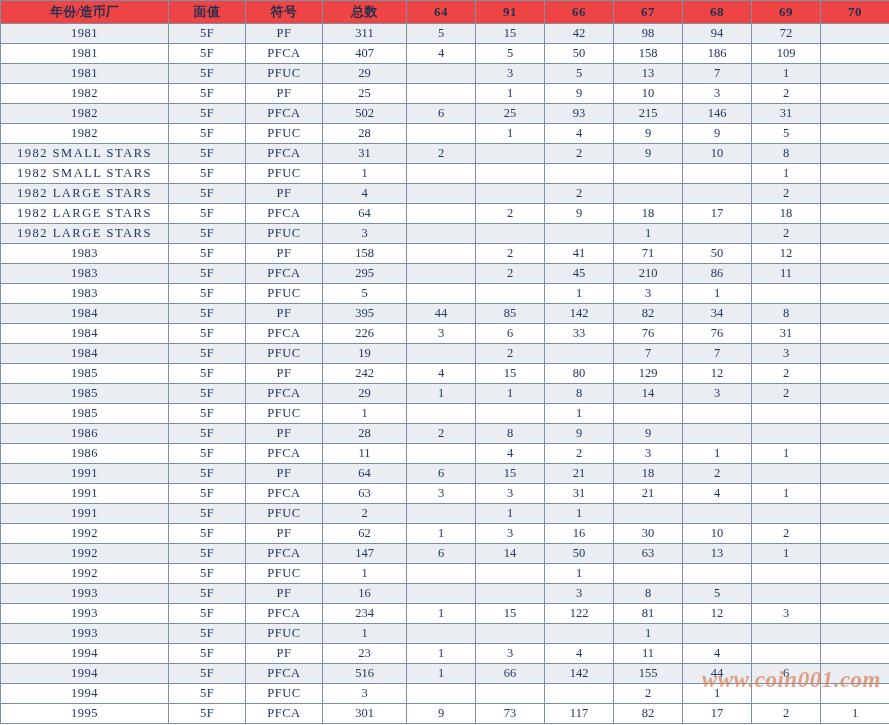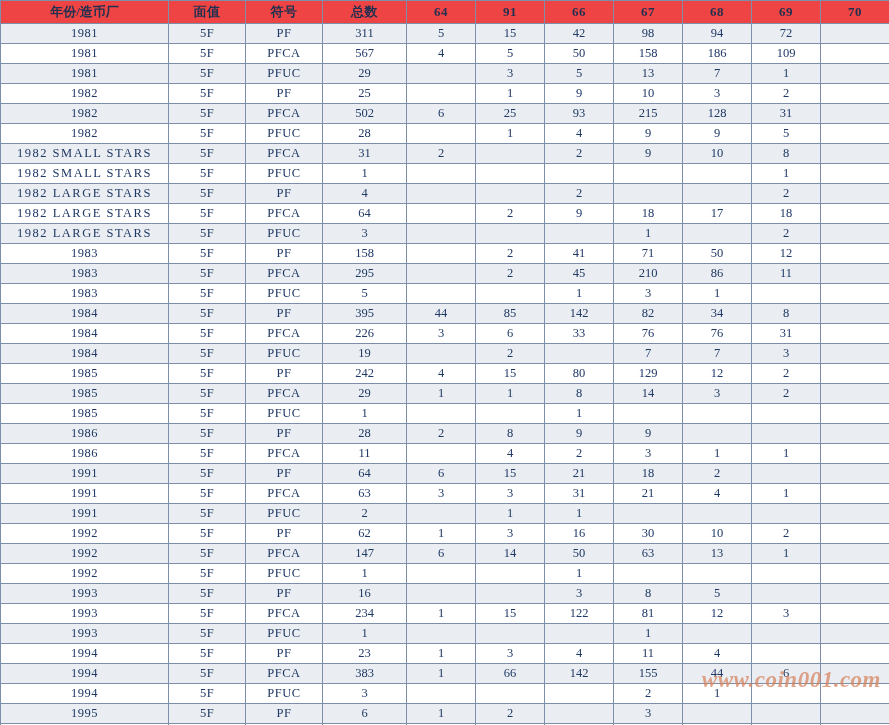--- a/index.html
+++ b/index.html
@@ -120,21 +120,21 @@
         <td>42</td>
         <td>98</td>
         <td>94</td>
         <td>72</td>
         <td></td>
       </tr>
       <tr class="row-plain">
         <td class="year-cell">1981</td>
         <td class="denom-cell">5F</td>
         <td class="mark-cell">PFCA</td>
-        <td class="total-cell">567</td>
+        <td class="total-cell">407</td>
         <td>4</td>
         <td>5</td>
         <td>50</td>
         <td>158</td>
         <td>186</td>
         <td>109</td>
         <td></td>
       </tr>
       <tr class="row-alt">
         <td class="year-cell">1981</td>
@@ -164,21 +164,21 @@
       </tr>
       <tr class="row-alt">
         <td class="year-cell">1982</td>
         <td class="denom-cell">5F</td>
         <td class="mark-cell">PFCA</td>
         <td class="total-cell">502</td>
         <td>6</td>
         <td>25</td>
         <td>93</td>
         <td>215</td>
-        <td>128</td>
+        <td>146</td>
         <td>31</td>
         <td></td>
       </tr>
       <tr class="row-plain">
         <td class="year-cell">1982</td>
         <td class="denom-cell">5F</td>
         <td class="mark-cell">PFUC</td>
         <td class="total-cell">28</td>
         <td></td>
         <td>1</td>
@@ -523,52 +523,39 @@
         <td>4</td>
         <td>11</td>
         <td>4</td>
         <td></td>
         <td></td>
       </tr>
       <tr class="row-alt">
         <td class="year-cell">1994</td>
         <td class="denom-cell">5F</td>
         <td class="mark-cell">PFCA</td>
-        <td class="total-cell">383</td>
+        <td class="total-cell">516</td>
         <td>1</td>
         <td>66</td>
         <td>142</td>
         <td>155</td>
         <td>44</td>
         <td>6</td>
         <td></td>
       </tr>
       <tr class="row-plain">
         <td class="year-cell">1994</td>
         <td class="denom-cell">5F</td>
         <td class="mark-cell">PFUC</td>
         <td class="total-cell">3</td>
         <td></td>
         <td></td>
         <td></td>
         <td>2</td>
         <td>1</td>
-        <td></td>
-        <td></td>
-      </tr>
-      <tr class="row-alt">
-        <td class="year-cell">1995</td>
-        <td class="denom-cell">5F</td>
-        <td class="mark-cell">PF</td>
-        <td class="total-cell">6</td>
-        <td>1</td>
-        <td>2</td>
-        <td></td>
-        <td>3</td>
-        <td></td>
         <td></td>
         <td></td>
       </tr>
       <tr class="row-plain">
         <td class="year-cell">1995</td>
         <td class="denom-cell">5F</td>
         <td class="mark-cell">PFCA</td>
         <td class="total-cell">301</td>
         <td>9</td>
         <td>73</td>

